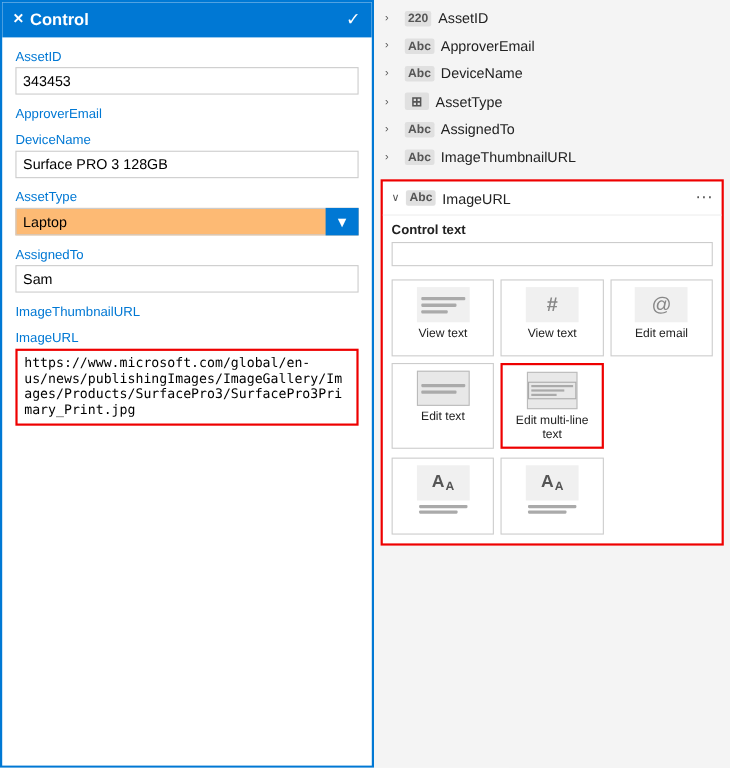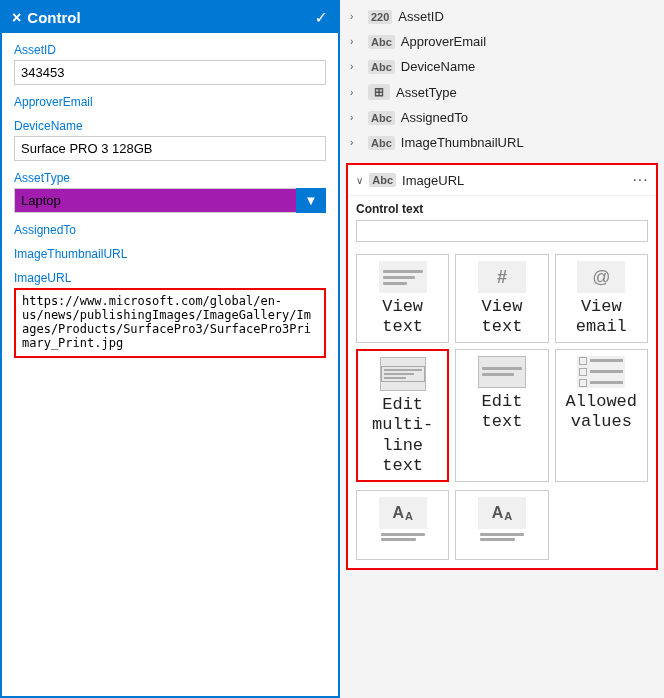--- a/index.html
+++ b/index.html
@@ -72,21 +72,21 @@
       position: relative;
       width: 100%;
     }
 
     .field-select {
       width: 100%;
       border: 1px solid #ccc;
       padding: 4px 6px;
       font-size: 13px;
       appearance: none;
-      background: #a21caf;
+      background: #fdba74;
       outline: none;
     }
 
     .field-select-arrow {
       position: absolute;
       right: 0;
       top: 0;
       bottom: 0;
       width: 30px;
       background: #0078d4;
@@ -296,25 +296,24 @@
       flex-direction: column;
       gap: 2px;
     }
 
     .tile-multiline-line {
       height: 3px;
       background: #aaa;
     }
 
     .tile-label {
-      font-size: 17px;
+      font-size: 11px;
       text-align: center;
       color: #222;
       line-height: 1.2;
-      font-family: Liberation Mono, monospace;
     }
 
     .tile-allowed {
       display: flex;
       flex-direction: column;
       gap: 3px;
       width: 44px;
     }
 
     .tile-allowed-row {
@@ -391,20 +390,21 @@
       <div class="field-select-wrapper">
         <select class="field-select">
           <option>Laptop</option>
         </select>
         <div class="field-select-arrow">▼</div>
       </div>
     </div>
 
     <div class="field-group">
       <span class="field-label">AssignedTo</span>
+      <input class="field-input" type="text" value="Sam" style="">
     </div>
 
     <div class="field-group highlighted-field">
       <span class="field-label">ImageThumbnailURL</span>
     </div>
 
     <div class="field-group highlighted-field">
       <span class="field-label">ImageURL</span>
       <textarea class="field-textarea" style="">https://www.microsoft.com/global/en-us/news/publishingImages/ImageGallery/Images/Products/SurfacePro3/SurfacePro3Primary_Print.jpg</textarea>
     </div>
@@ -483,65 +483,46 @@
         <div class="control-tile-icon">
           <span class="tile-hash">#</span>
         </div>
         <span class="tile-label">View text</span>
       </div>
 
       <div class="control-tile">
         <div class="control-tile-icon">
           <span class="tile-at">@</span>
         </div>
-        <span class="tile-label">View email</span>
+        <span class="tile-label">Edit email</span>
+      </div>
+
+      <div class="control-tile">
+        <div class="control-tile-icon" style="background:#e8e8e8;border:1px solid #bbb;">
+          <div class="tile-lines">
+            <div class="tile-line full"></div>
+            <div class="tile-line med"></div>
+          </div>
+        </div>
+        <span class="tile-label">Edit text</span>
       </div>
 
       <div class="control-tile selected">
         <div class="control-tile-icon" style="background:#e8e8e8;border:1px solid #bbb;width:46px;height:34px;">
           <div class="tile-multiline">
             <div class="tile-multiline-inner">
               <div class="tile-multiline-line full" style="background:#aaa;height:2px;"></div>
               <div class="tile-multiline-line med" style="background:#aaa;height:2px;width:80%;"></div>
               <div class="tile-multiline-line short" style="background:#aaa;height:2px;width:60%;"></div>
             </div>
           </div>
         </div>
         <span class="tile-label">Edit multi-line text</span>
       </div>
 
-      <div class="control-tile">
-        <div class="control-tile-icon" style="background:#e8e8e8;border:1px solid #bbb;">
-          <div class="tile-lines">
-            <div class="tile-line full"></div>
-            <div class="tile-line med"></div>
-          </div>
-        </div>
-        <span class="tile-label">Edit text</span>
-      </div>
-
-      <div class="control-tile">
-        <div class="control-tile-icon">
-          <div class="tile-allowed">
-            <div class="tile-allowed-row">
-              <div class="tile-allowed-check"></div>
-              <div class="tile-allowed-line"></div>
-            </div>
-            <div class="tile-allowed-row">
-              <div class="tile-allowed-check"></div>
-              <div class="tile-allowed-line"></div>
-            </div>
-            <div class="tile-allowed-row">
-              <div class="tile-allowed-check"></div>
-              <div class="tile-allowed-line"></div>
-            </div>
-          </div>
-        </div>
-        <span class="tile-label">Allowed values</span>
-      </div>
 
     </div>
 
     <div class="control-grid-bottom">
 
       <div class="control-tile">
         <div class="control-tile-icon">
           <div class="tile-text-icon">
             <span style="font-size:16px;font-weight:bold;color:#555;">A</span>
             <span style="font-size:11px;font-weight:bold;color:#555;">A</span>

